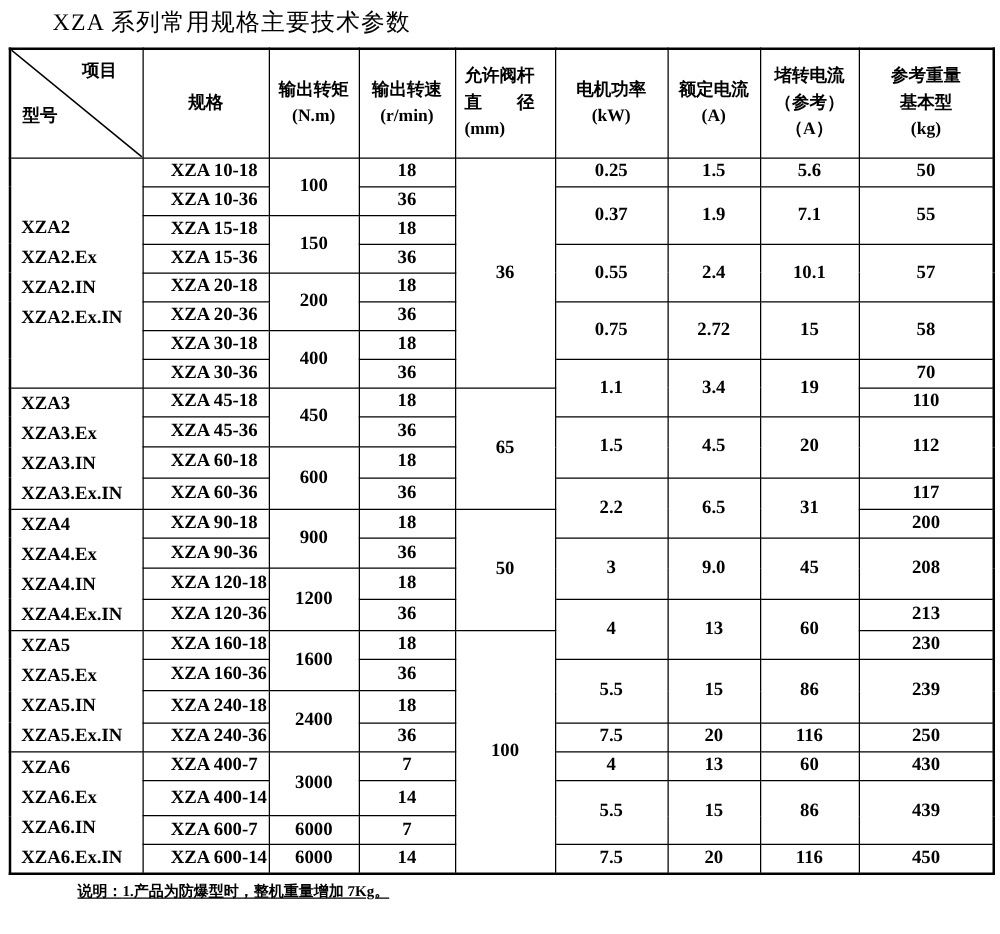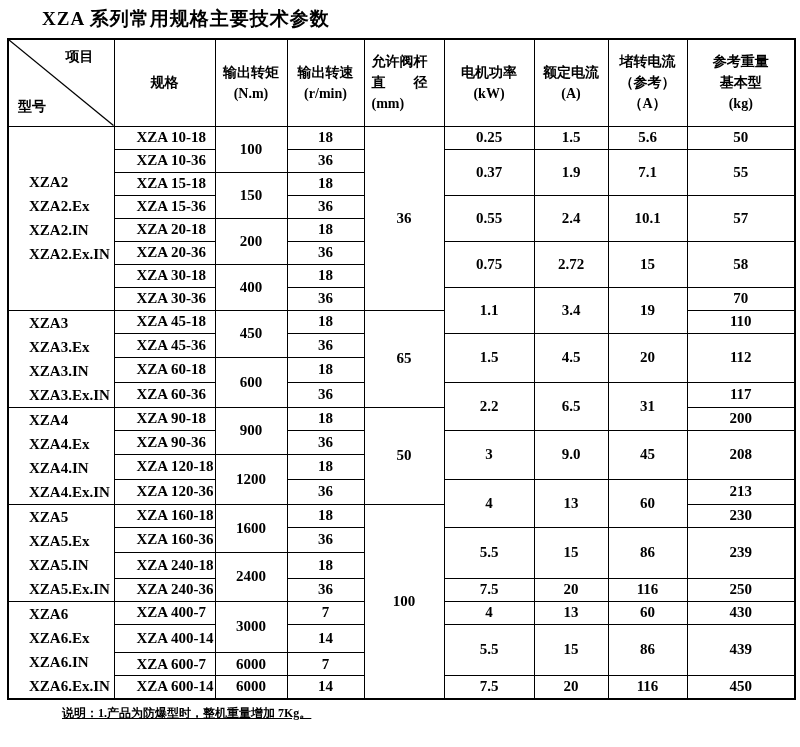--- a/index.html
+++ b/index.html
@@ -2,21 +2,21 @@
 <html><head>
 <meta charset="utf-8">
 <style>
   html, body { margin:0; padding:0; }
   body {
     width:800px; height:747px; background:#ffffff; overflow:hidden;
     font-family:"Liberation Serif","DejaVu Serif",serif;
     font-weight:bold; color:#000;
   }
   .page-title {
-    font-size:19px; font-weight:bold; letter-spacing:1px;
+    font-size:19px; font-weight:normal; letter-spacing:1px;
     margin:6px 0 7px 42px; line-height:25px;
   }
   table.spec {
     border-collapse:collapse; table-layout:fixed;
     margin-left:7px; width:787px;
     border:2px solid #000;
   }
   col.c1{width:106px} col.c2{width:101px} col.c3{width:72px}
   col.c4{width:77px}  col.c5{width:80px}  col.c6{width:90px}
   col.c7{width:74px}  col.c8{width:79px}  col.c9{width:108px}
@@ -24,26 +24,26 @@
     border:1px solid #000; padding:0; font-weight:bold;
     text-align:center; vertical-align:middle;
   }
   thead tr { height:87px; }
   thead th { font-size:14px; }
   .hline { line-height:21px; }
   th.stem { text-align:left; padding-left:7px; }
   tbody tr { height:23px; }
   tbody td { font-size:15px; }
   td.left { text-align:left; padding-left:22px; }
-  td.model-cell { text-align:left; padding-left:20px; }
+  td.model-cell { text-align:left; padding-left:8px; }
   .model-line { line-height:24px; font-size:15px; }
   th.diag { position:relative;text-align:right; }
   th.diag svg { position:absolute; left:0; top:0; width:100%; height:100%; }
   .diag-top { position:absolute; top:8px; right:20px; }
-  .diag-bottom { position:absolute; bottom:10px; left:9px; }
+  .diag-bottom { position:absolute; bottom:24px; left:9px; }
   .notes { margin:2px 0 0 62px; font-size:12px;text-decoration:underline; }
   .note-row { line-height:22px; }
   .note-row.indent { margin-left:45px; }
 </style>
 </head>
 <body>
 
 <h1 class="page-title">XZA 系列常用规格主要技术参数</h1>
 
 <table class="spec">

